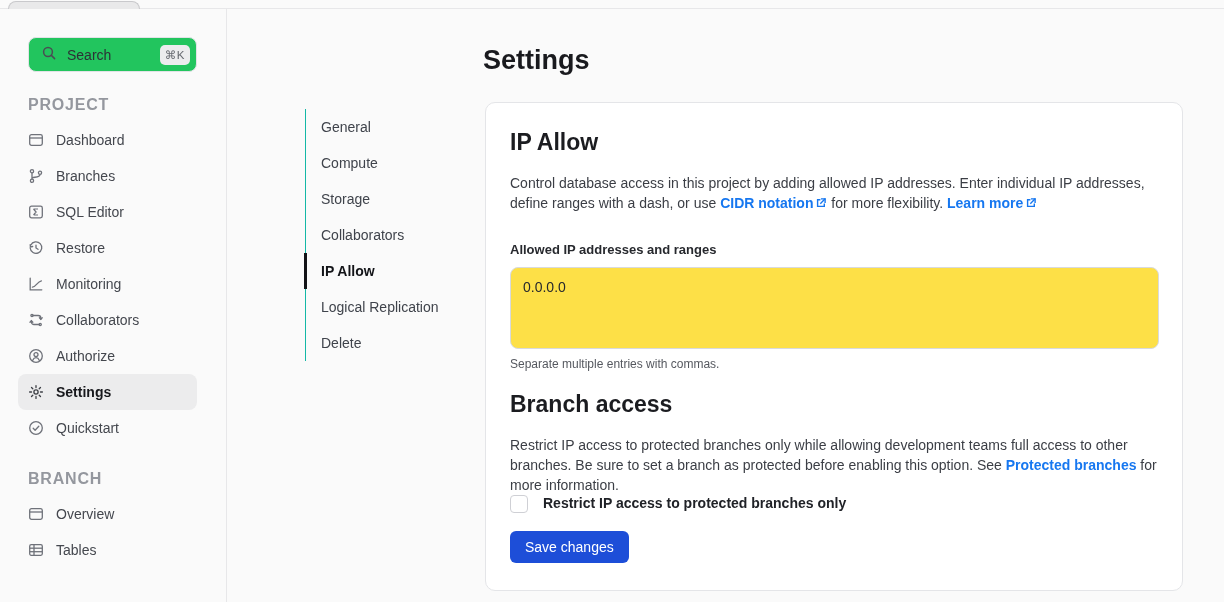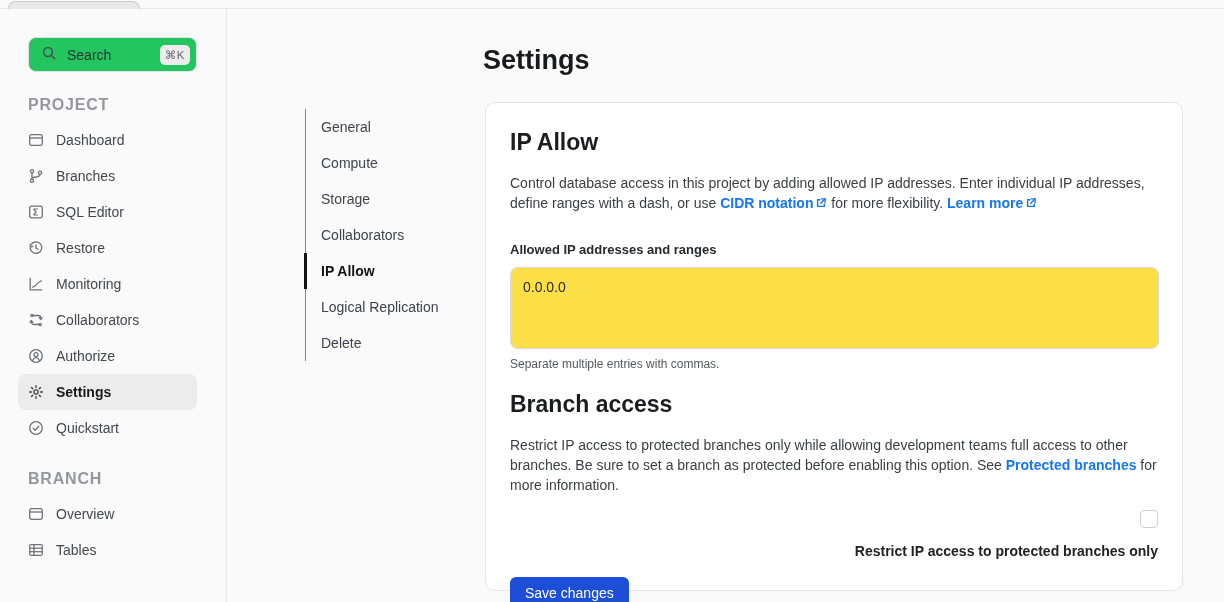--- a/index.html
+++ b/index.html
@@ -78,21 +78,21 @@
   .para a .ext { display:inline-block; vertical-align:-1px; margin-left:2px; }
   .field-label { margin-top:28px; font-size:13px; font-weight:bold; color:#27292e; }
   textarea.ip-field {
     margin-top:10px; width:649px; height:82px; resize:none;
     border:1px solid #d8dade; border-radius:8px; background:#fde047;
     font-family:"Liberation Sans", sans-serif; font-size:14px; color:#26282d;
     padding:11px 12px; outline:none;
   }
   .field-help { margin-top:4px; font-size:12px; color:#55585f; }
   .branch-heading { margin-top:20px; }
-  .check-row { margin-top:15px; display:flex; align-items:flex-end; gap:15px;flex-direction:column; }
+  .check-row { display:flex; align-items:flex-start; gap:15px; }
   .checkbox {
     width:18px; height:18px; border:1px solid #cfd0d5; border-radius:4px;
     background:#fff; appearance:none; -webkit-appearance:none; cursor:pointer;
   }
   .check-label { font-size:14px; font-weight:bold; color:#202227; }
   .save-btn {
     margin-top:18px; display:inline-block;
     background:#1d4ed8; color:#ffffff; border:none; border-radius:6px;
     font-family:"Liberation Sans", sans-serif; font-size:14px;
     padding:8px 15px; cursor:pointer;

